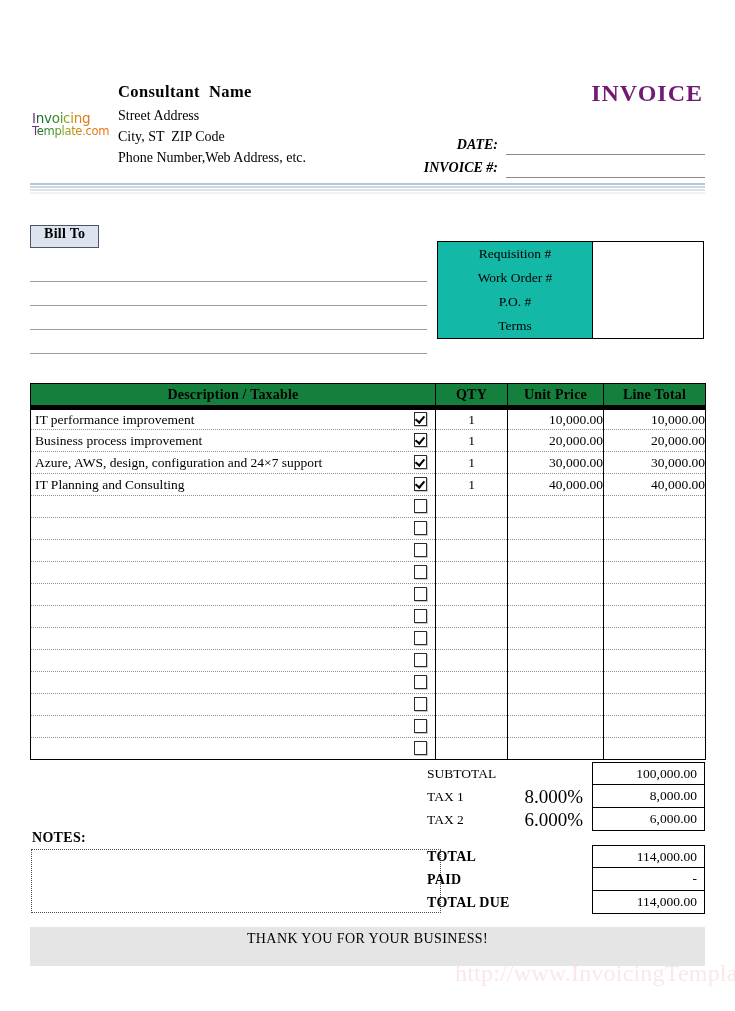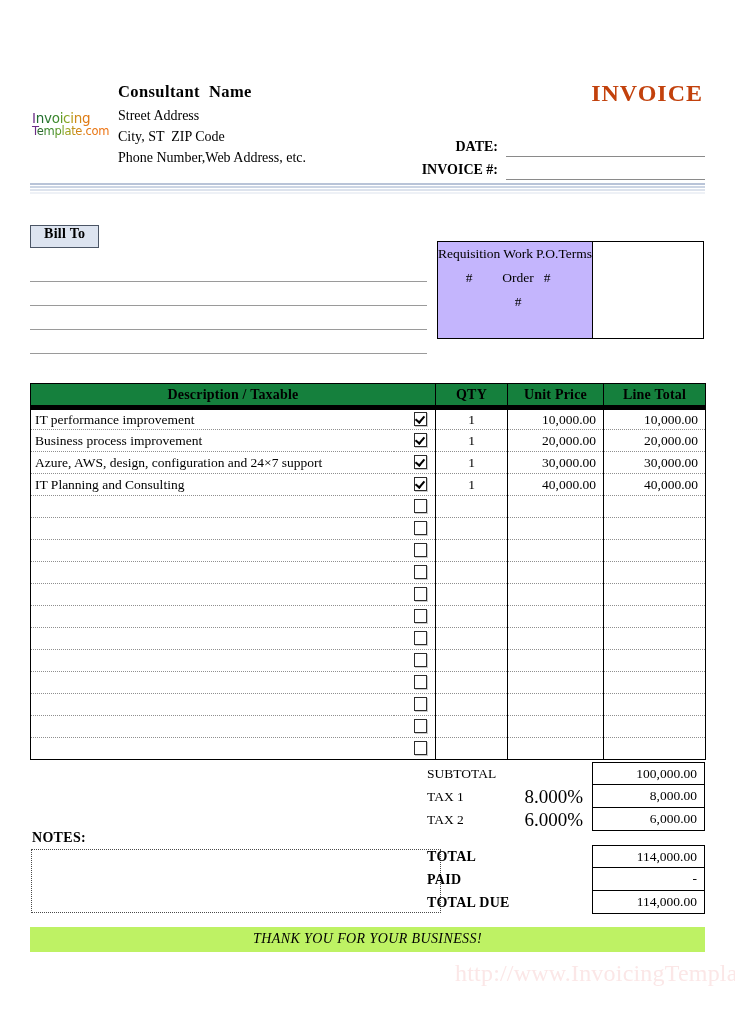--- a/index.html
+++ b/index.html
@@ -59,31 +59,32 @@
     margin: 0 0 5px 0;
     white-space: pre;
   }
 
   .invoice-word {
     position: absolute;
     right: 2px; top: -2px;
     font-weight: bold;
     font-size: 24px;
     letter-spacing: 1px;
-    color: #c2410c;
+    color: #701a75;
   }
   .meta {
     position: absolute;
     right: 0; top: 52px;
     width: 305px;
   }
   .meta-row {
     display: flex;
-    align-items: flex-end;
+    align-items: center;
     height: 23px;
+    font-style: italic;
   }
   .meta-label {
     width: 98px;
     text-align: right;
     font-weight: bold;
     font-size: 14px;
     padding-right: 8px;
     padding-bottom: 2px;
     white-space: nowrap;
   }
@@ -139,25 +140,25 @@
     position: absolute;
     left: 437px; top: 241px;
     width: 267px;
     height: 98px;
     border: 1px solid #000000;
     display: flex;
     box-sizing: border-box;
   }
   .reqbox .labels {
     width: 155px;
-    background: #c4b5fd;
+    background: #14b8a6;
     border-right: 1px solid #000000;
     box-sizing: border-box;
     display: flex;
-    flex-direction: row;
+    flex-direction: column;
     justify-content: center;
     font-family: Liberation Serif, serif;
   }
   .reqbox .labels div {
     text-align: center;
     font-size: 13.5px;
     line-height: 24px;
   }
   .reqbox .values {
     flex: 1;
@@ -206,21 +207,21 @@
   }
   .items td.qty,
   .items td.unit,
   .items td.line {
     border-top: 1px dotted #8f8f8f;
     border-bottom: 1px dotted #8f8f8f;
     border-left: 1px solid #000000;
     border-right: 1px solid #000000;
   }
   .items td.qty { text-align: center; }
-  .items td.unit, .items td.line { text-align: right; padding-right: 7px; }
+  .items td.unit, .items td.line { text-align: right; }
   .items tbody tr:first-child td { border-top: 5px solid #000000; }
   .items tbody tr:last-child td { border-bottom: 1px solid #000000; }
 
   .cb {
     display: inline-block;
     width: 11px;
     height: 12px;
     border: 1px solid #2c2c2c;
     background: #ffffff;
     box-shadow: 1px 1px 0 #c9c9c9;
@@ -300,25 +301,24 @@
     border: 1px dotted #4a4a4a;
     background: #ffffff;
     box-sizing: border-box;
   }
 
   
   .thanks {
     position: absolute;
     left: 30px; top: 927px;
     width: 675px;
-    height: 25px;
-    background: #bef264;
+    height: 39px;
+    background: #e5e5e5;
     text-align: center;
     line-height: 24px;
-    font-style: italic;
     font-size: 14px;
     letter-spacing: 0.4px;
   }
   .watermark {
     position: absolute;
     left: 455px; top: 960px;
     font-size: 24px;
     color: #fbe7e7;
     letter-spacing: 0.2px;
     white-space: nowrap;

